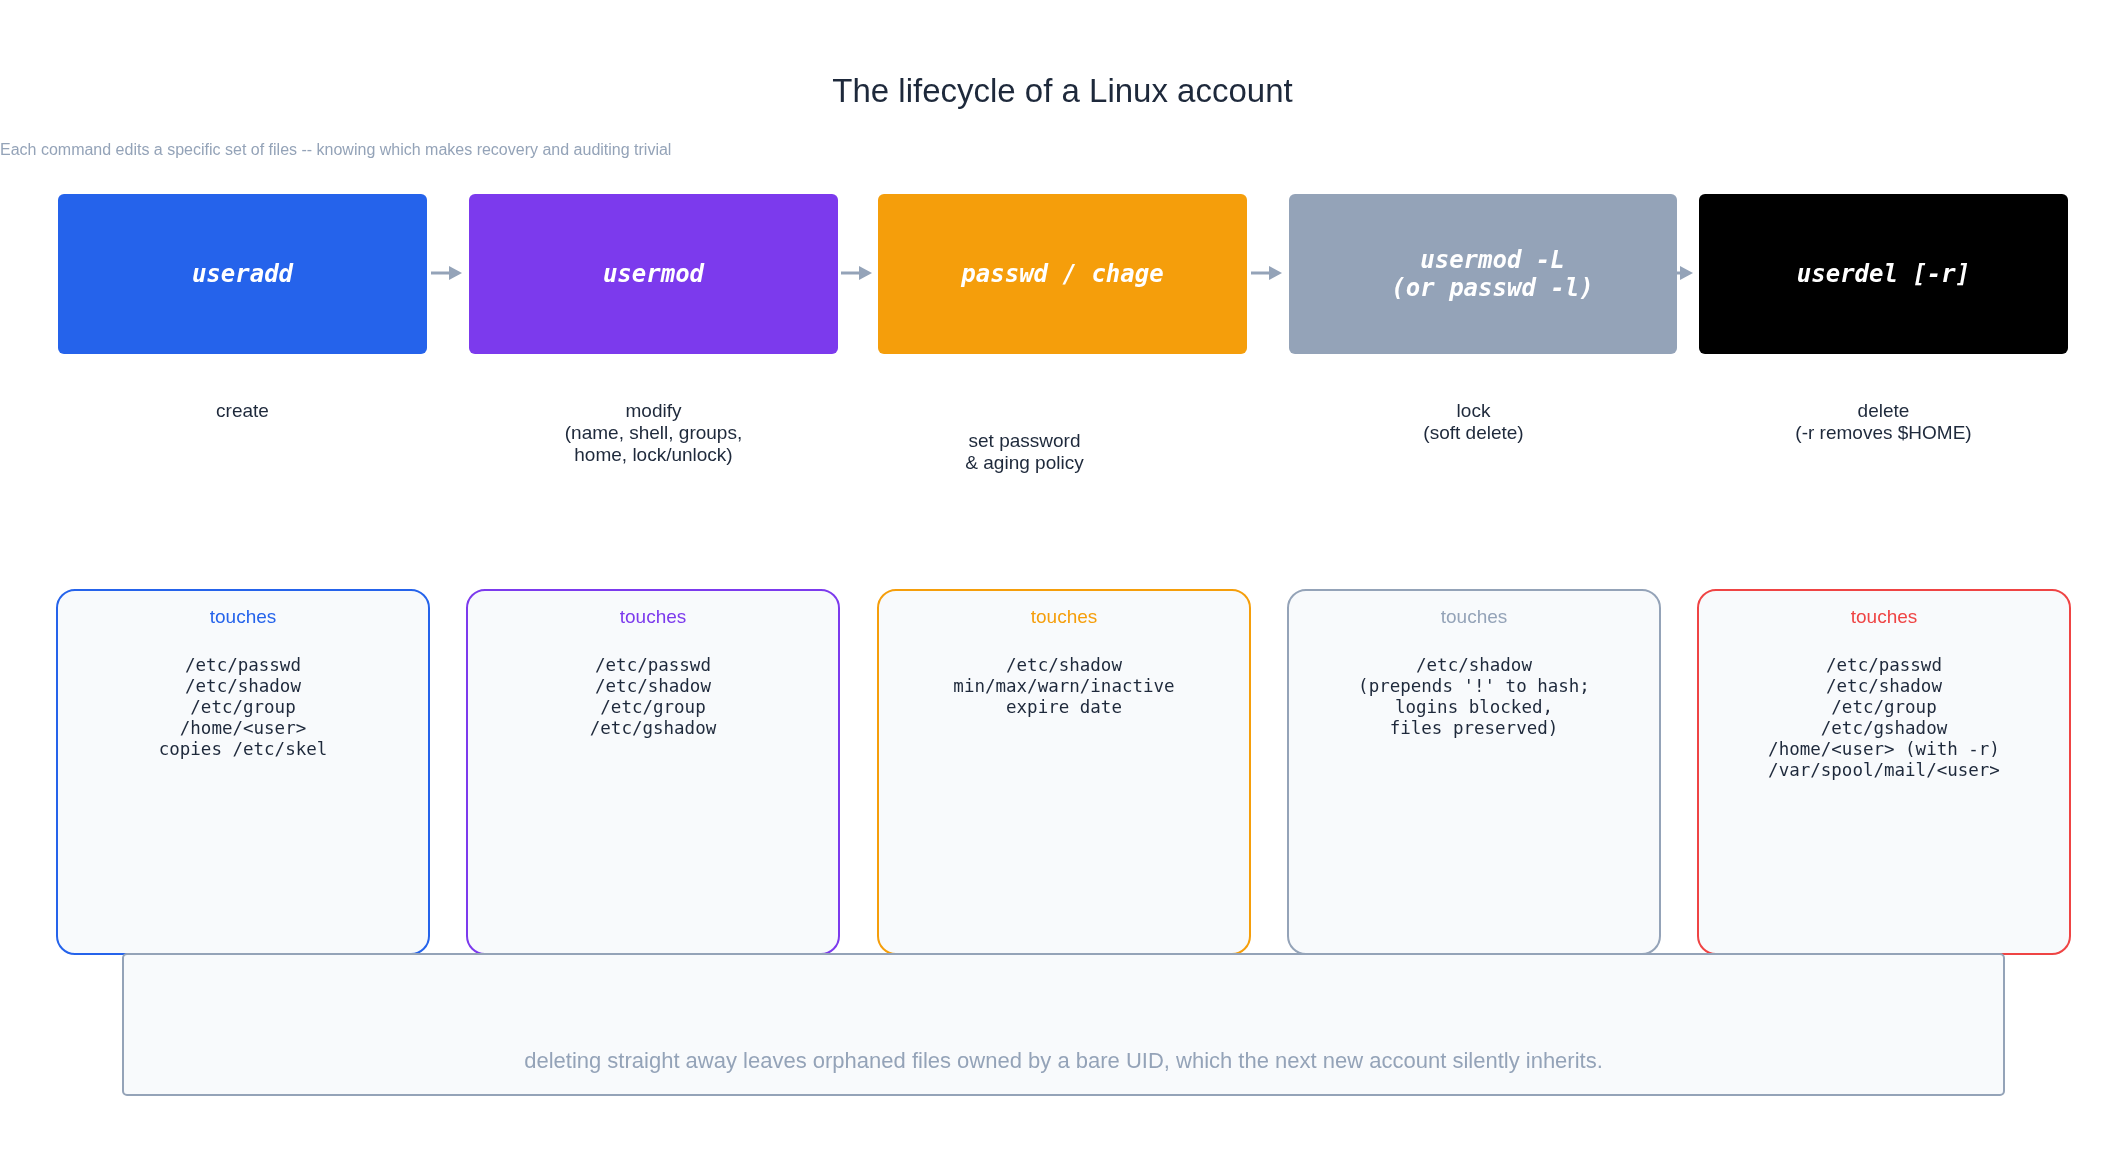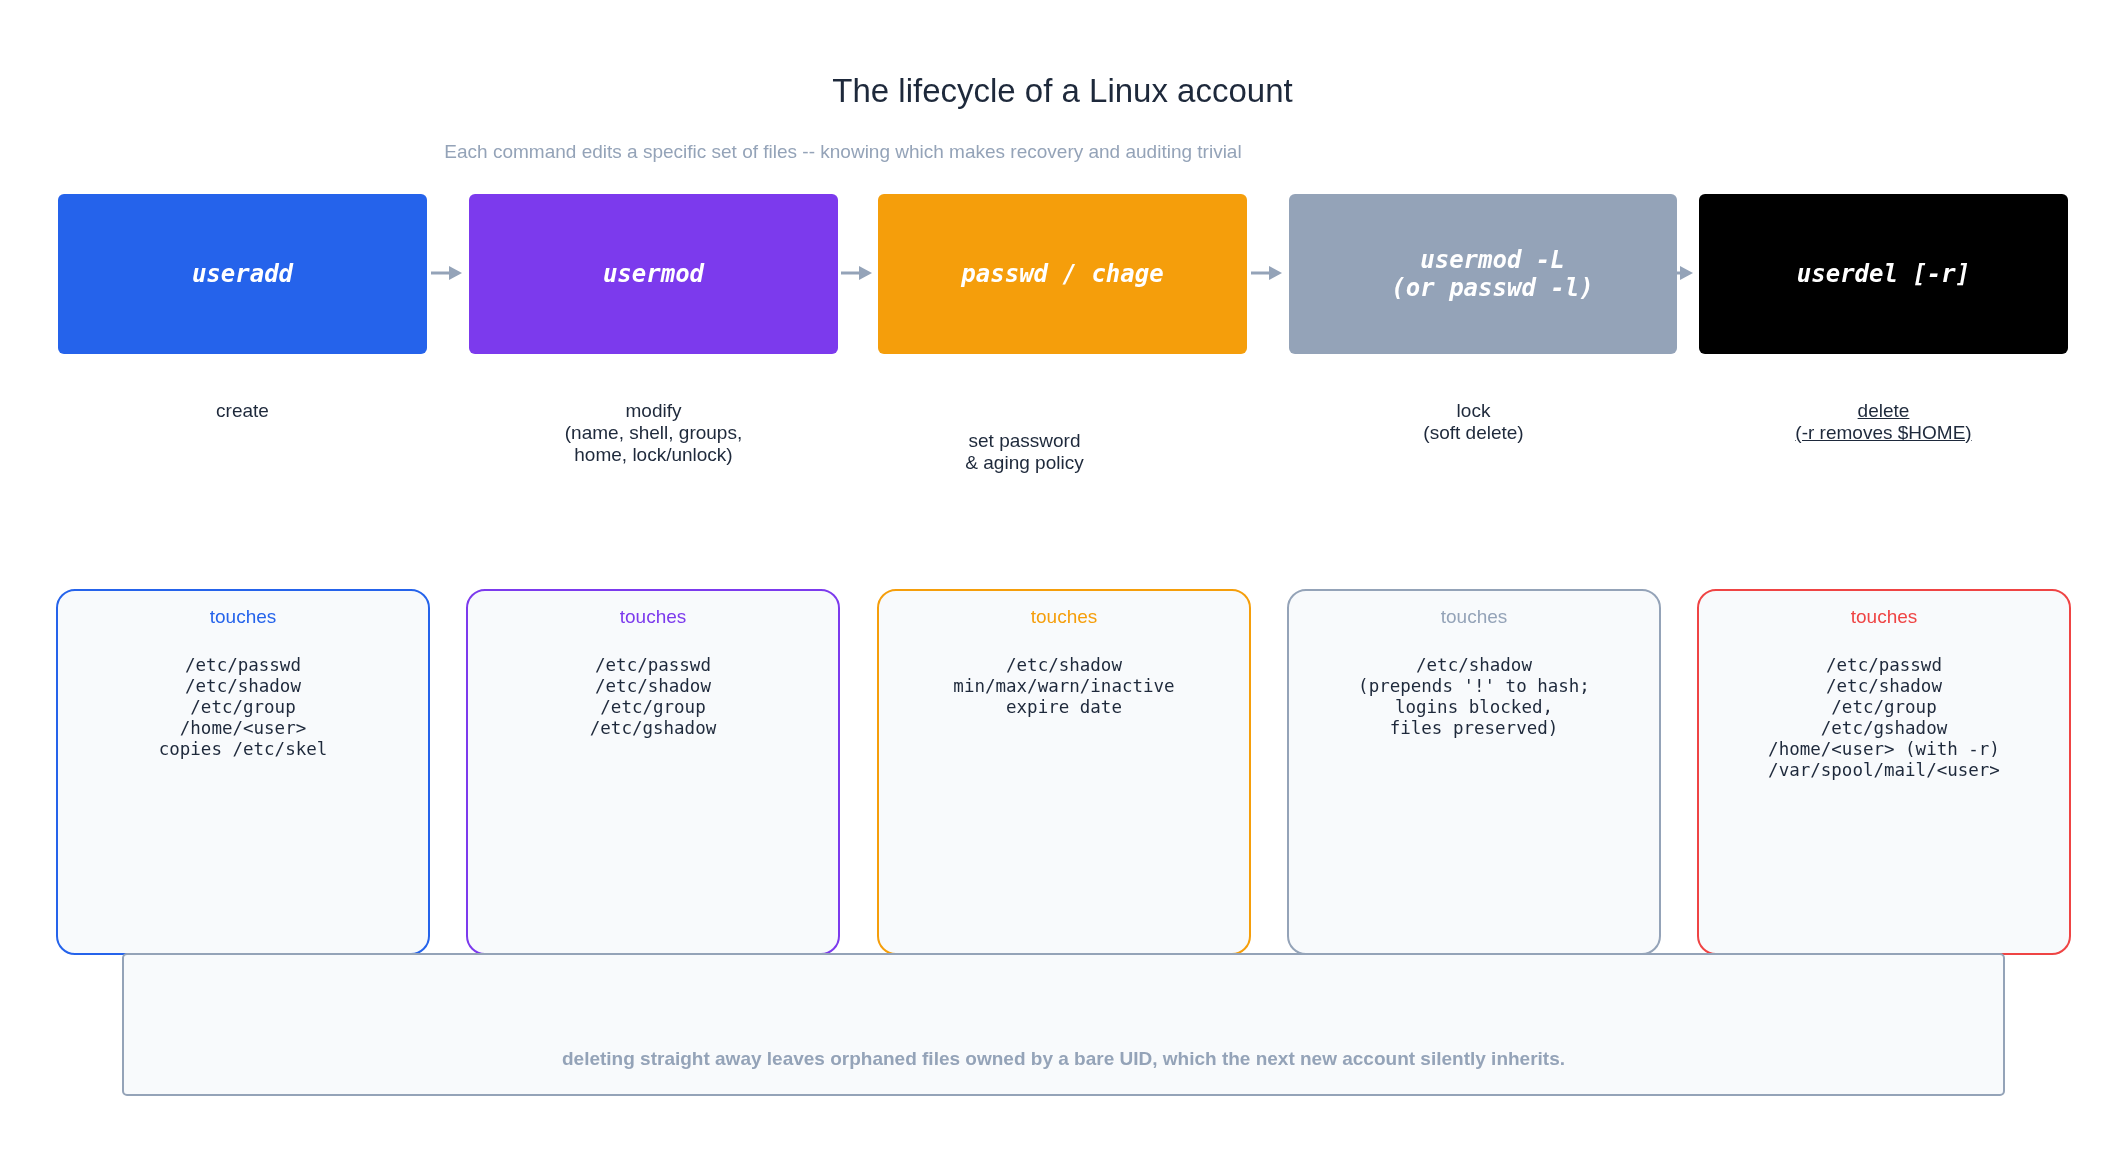--- a/index.html
+++ b/index.html
@@ -7,21 +7,21 @@
     width: 2125px; height: 1165px; position: relative;
     background: #ffffff; overflow: hidden;
     font-family: "Liberation Sans", sans-serif;
   }
   .title {
     position: absolute; left: 0; width: 2125px; top: 72px;
     text-align: center; font-size: 33px; color: #1e293b;
   }
   .subtitle {
     position: absolute; left: 0; width: 1686px; top: 141px;
-    text-align: center; font-size: 19px; color: #94a3b8;
+    text-align: left; font-size: 16px; color: #94a3b8;
   }
   .cmd-box {
     position: absolute; top: 194px; width: 369px; height: 160px;
     border-radius: 6px; display: flex; align-items: center; justify-content: center;
     color: #ffffff; font-family: "DejaVu Sans Mono", monospace; font-weight: bold;
     font-size: 24px; line-height: 28px; text-align: center; white-space: pre-line; font-style: italic;
   }
   .arrow {
     position: absolute; top: 265px; width: 32px; height: 16px;
   }
@@ -47,21 +47,21 @@
   .note-box {
     position: absolute; left: 122px; top: 953px; width: 1879px; height: 139px;
     border: 2px solid #94a3b8; border-radius: 5px; background: #f8fafc;
   }
   .note-main {
     position: absolute; top: 57px; left: 0; right: 0; text-align: center;
     font-size: 21px; color: #1e293b;
   }
   .note-sub {
     position: absolute; top: 93px; left: 0; right: 0; text-align: center;
-    font-size: 19px; color: #94a3b8; font-weight: bold;
+    font-size: 22px; color: #94a3b8;
   }
 </style>
 </head>
 <body>
 
 <div class="title">The lifecycle of a Linux account</div>
 <div class="subtitle">Each command edits a specific set of files -- knowing which makes recovery and auditing trivial</div>
 
 <div class="cmd-box" style="left:58px;background:#2563eb;">
   <span>useradd</span>
@@ -98,21 +98,21 @@
 </svg>
 
 <div class="action-label" style="left:58px;">create</div>
 <div class="action-label" style="left:469px;">modify
 (name, shell, groups,
 home, lock/unlock)</div>
 <div class="action-label" style="left:840px;margin-top:30px;">set password
 &amp; aging policy</div>
 <div class="action-label" style="left:1289px;">lock
 (soft delete)</div>
-<div class="action-label" style="left:1699px;text-decoration:underline;">delete
+<div class="action-label" style="left:1699px;">delete
 (-r removes $HOME)</div>
 
 <div class="touch-box" style="left:56px;border-color:#2563eb;">
   <div class="touch-title" style="color:#2563eb;">touches</div>
   <div class="touch-files">/etc/passwd
 /etc/shadow
 /etc/group
 /home/&lt;user&gt;
 copies /etc/skel</div>
 </div>

